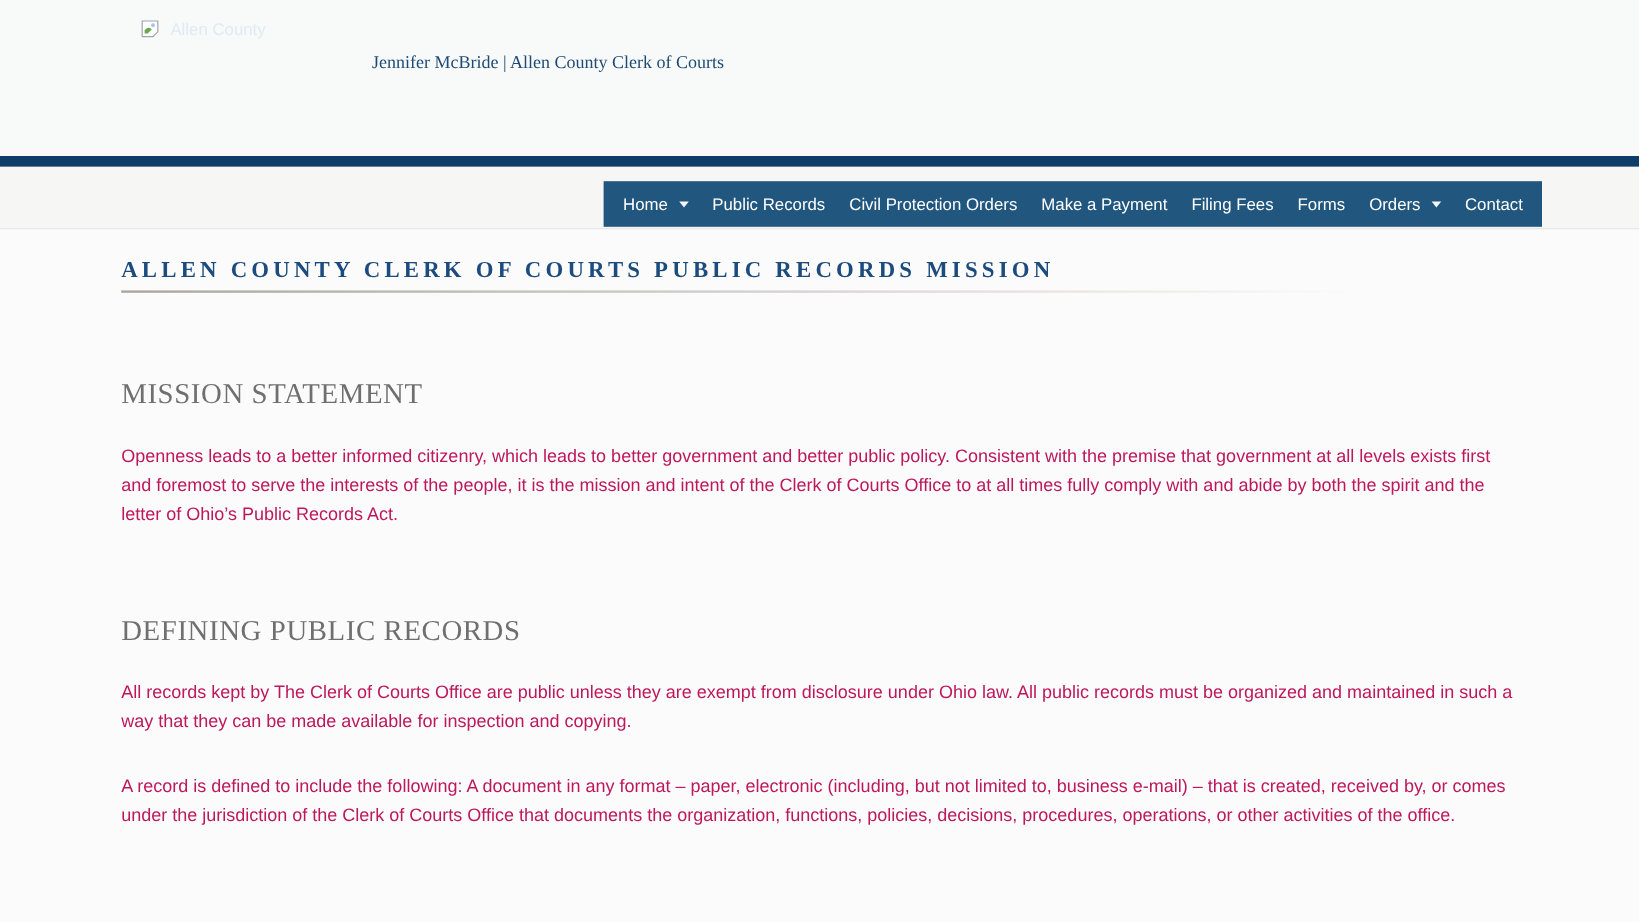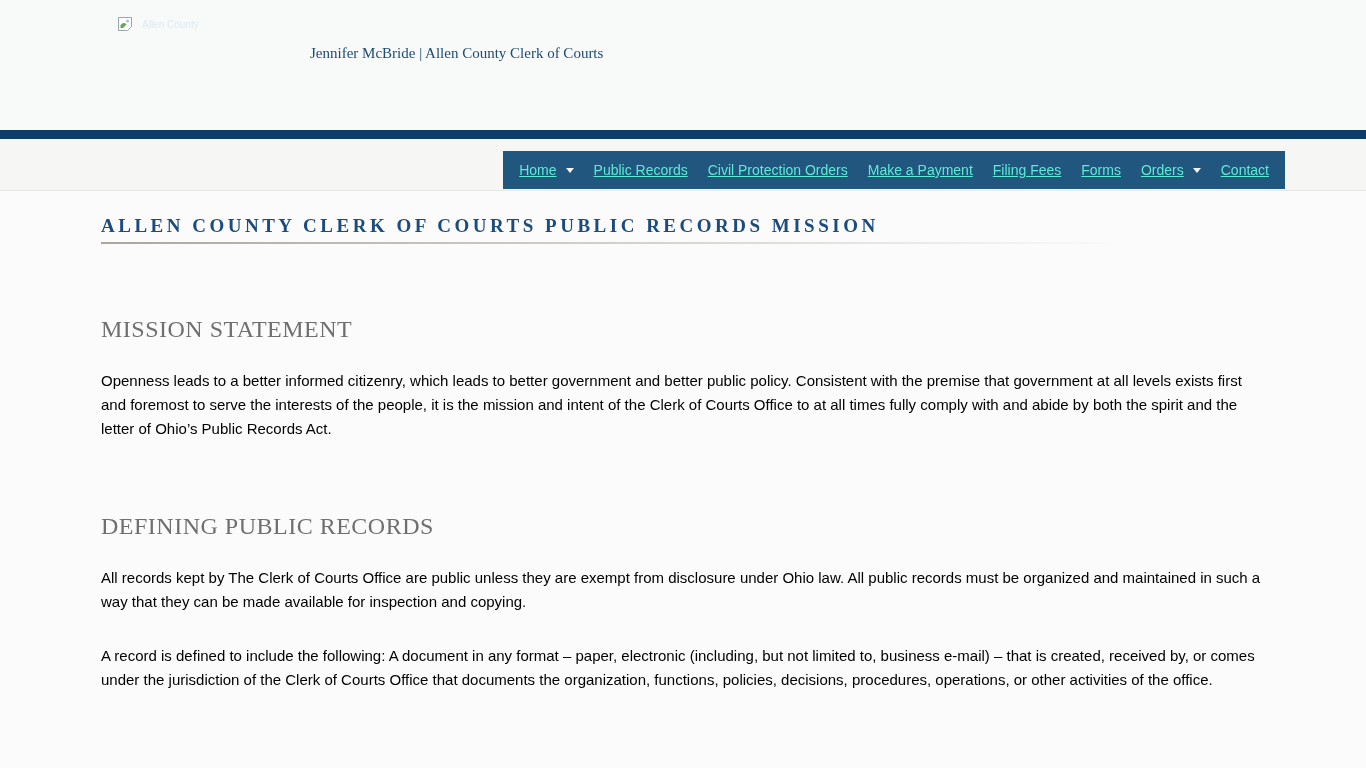--- a/index.html
+++ b/index.html
@@ -19,21 +19,21 @@
     position: relative;
   }
   .logo {
     position: absolute;
     left: 117px;
     top: 16px;
     display: flex;
     align-items: center;
     gap: 5px;
     color: #dfeaf2;
-    font-size: 10px;
+    font-size: 14px;
     cursor: pointer;
     white-space: nowrap;
   }
   .site-title {
     position: absolute;
     left: 310px;
     top: 45px;
     font-family: "Liberation Serif", serif;
     font-size: 15px;
     color: #1d4a75;
@@ -59,25 +59,24 @@
     display: flex;
     align-items: stretch;
     list-style: none;
     margin: 0;
     padding: 0 6px;
   }
   .nav-menu li {
     display: flex;
     align-items: center;
     padding: 0 10px;
-    color: #5eead4;
+    color: #ffffff;
     font-size: 14px;
     cursor: pointer;
     white-space: nowrap;
-    text-decoration: underline;
   }
   .caret {
     width: 0; height: 0;
     margin-left: 9px;
     border-left: 4px solid transparent;
     border-right: 4px solid transparent;
     border-top: 5px solid #f2f6f9;
     display: inline-block;
   }
 
@@ -114,21 +113,21 @@
     font-family: "Liberation Serif", serif;
     font-weight: 400;
     font-size: 24px;
     letter-spacing: 0.5px;
     color: #6f6f6f;
   }
   p.body-text {
     margin: 26px 0 0 0;
     font-size: 15px;
     line-height: 24px;
-    color: #000000;
+    color: #be185d;
   }
   p.body-text + p.body-text { margin-top: 30px; }
 </style>
 </head>
 <body>
 
 <div class="header">
   <div class="logo">
     <span style="display:inline-flex;">
       <svg width="20" height="16" viewBox="0 0 20 16">

